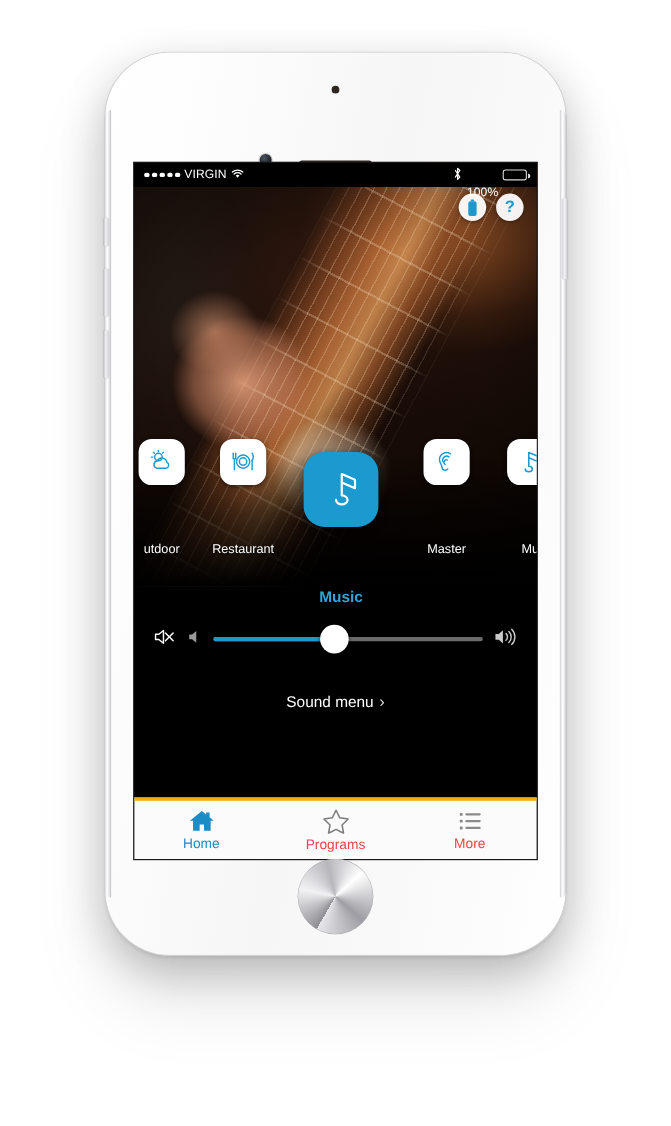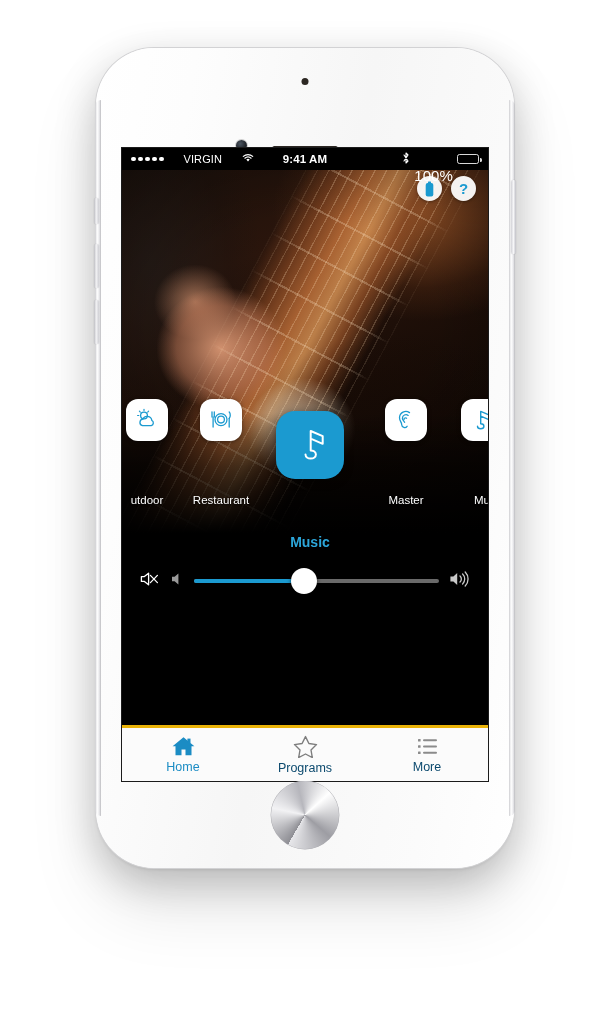--- a/index.html
+++ b/index.html
@@ -87,29 +87,29 @@
 
   
   .statusbar {
     position:relative; z-index:6;
     height:22px; width:100%;
     display:flex; align-items:center;
     padding:0 9px;
     color:#fff; font-size:11px; letter-spacing:.1px;
     background:#000;
   }
-  .sb-left  { display:flex; align-items:center; gap:20px; flex:1; }
+  .sb-left  { display:flex; align-items:center; gap:4px; flex:1; }
   .sb-mid   { position:absolute; left:0; right:0; text-align:center;
               font-size:11.5px; font-weight:bold; pointer-events:none; }
   .sb-right { display:flex; align-items:center; gap:4px; flex:1;
               justify-content:flex-end; z-index:2; }
   .dots { display:flex; gap:2.5px; align-items:center; }
   .dots i { width:4.5px; height:4.5px; border-radius:50%; background:#fff; display:block; }
   .carrier { font-size:11px; }
-  .battpct { font-size:15px;margin-top:32px; }
+  .battpct { font-size:11px;margin-top:32px; }
   .battshell {
     width:22px; height:10px; border:1px solid rgba(255,255,255,.85);
     border-radius:2.5px; position:relative; padding:1px;
   }
   .battshell::after{
     content:""; position:absolute; right:-3.5px; top:3px;
     width:2px; height:4px; border-radius:0 1.5px 1.5px 0;
     background:rgba(255,255,255,.85);
   }
   .battfill { height:100%; background:#fff; border-radius:1px; }
@@ -253,21 +253,21 @@
   
   .tabbar {
     position:absolute; left:0; bottom:0; width:100%; height:56px;
     background:#fbfbfb; border-top:3px solid #eab308;
     display:flex; z-index:7;
   }
   .tab {
     flex:1; display:flex; flex-direction:column;
     align-items:center; justify-content:center; gap:3px;
   }
-  .tab .tlabel { font-size:12.5px; color:#0c4a6e; }
+  .tab .tlabel { font-size:12.5px; color:#ef4444; }
   .tab.active .tlabel { color:#1b8cc4; }
   .tab svg { display:block; }
 </style>
 </head>
 <body>
 
 <div id="stage">
 
   <div class="phone">
 
@@ -302,21 +302,20 @@
             </span>
           <span class="carrier">VIRGIN</span>
           <span>
             <svg width="12" height="10" viewBox="0 0 12 10">
               <path d="M6 8.6 L4.3 6.6 a2.6 2.6 0 0 1 3.4 0 Z" fill="#fff"></path>
               <path d="M2.9 5.2 a4.6 4.6 0 0 1 6.2 0" stroke="#fff" stroke-width="1.2" fill="none" stroke-linecap="round"></path>
               <path d="M1.3 3.4 a7.1 7.1 0 0 1 9.4 0" stroke="#fff" stroke-width="1.2" fill="none" stroke-linecap="round"></path>
             </svg>
           </span>
         </div>
-        <div class="sb-mid">9:41 AM</div>
         <div class="sb-right">
           <span>
             <svg width="8" height="12" viewBox="0 0 8 12">
               <path d="M2 3 L6 9 L4 11 L4 1 L6 3 L2 9" stroke="#fff" stroke-width="1.1" fill="none" stroke-linejoin="round" stroke-linecap="round"></path>
             </svg>
           </span>
           <span class="battpct">100%</span>
           <span class="battshell">
             <span class="battfill" style="width:100%"></span>
           </span>
@@ -443,20 +442,23 @@
             <svg width="22" height="16" viewBox="0 0 22 16">
               <path d="M8.2 2 L4.4 5.4 H1.4 v5.2 h3 L8.2 14 Z" fill="#c9c9c9"></path>
               <path d="M11 5 a4 4 0 0 1 0 6" stroke="#c9c9c9" stroke-width="1.3" fill="none" stroke-linecap="round"></path>
               <path d="M13.6 3 a7 7 0 0 1 0 10" stroke="#c9c9c9" stroke-width="1.3" fill="none" stroke-linecap="round"></path>
               <path d="M16.2 1 a10 10 0 0 1 0 14" stroke="#c9c9c9" stroke-width="1.3" fill="none" stroke-linecap="round"></path>
             </svg>
           </span>
         </div>
       </div>
 
+      <div class="soundmenu">
+        <span>Sound menu</span><span class="chev">›</span>
+      </div>
 
       <div class="tabbar">
 
         <div class="tab active">
           <span>
             <svg width="25" height="22" viewBox="0 0 25 22">
               <path d="M12.5 2.2 L1.6 11.2 h2.9 v9 h6 v-5.6 h4 v5.6 h6 v-9 h2.9 Z" fill="#1b8cc4"></path>
               <rect x="16.4" y="3.6" width="3.1" height="4.4" fill="#1b8cc4"></rect>
             </svg>
           </span>

